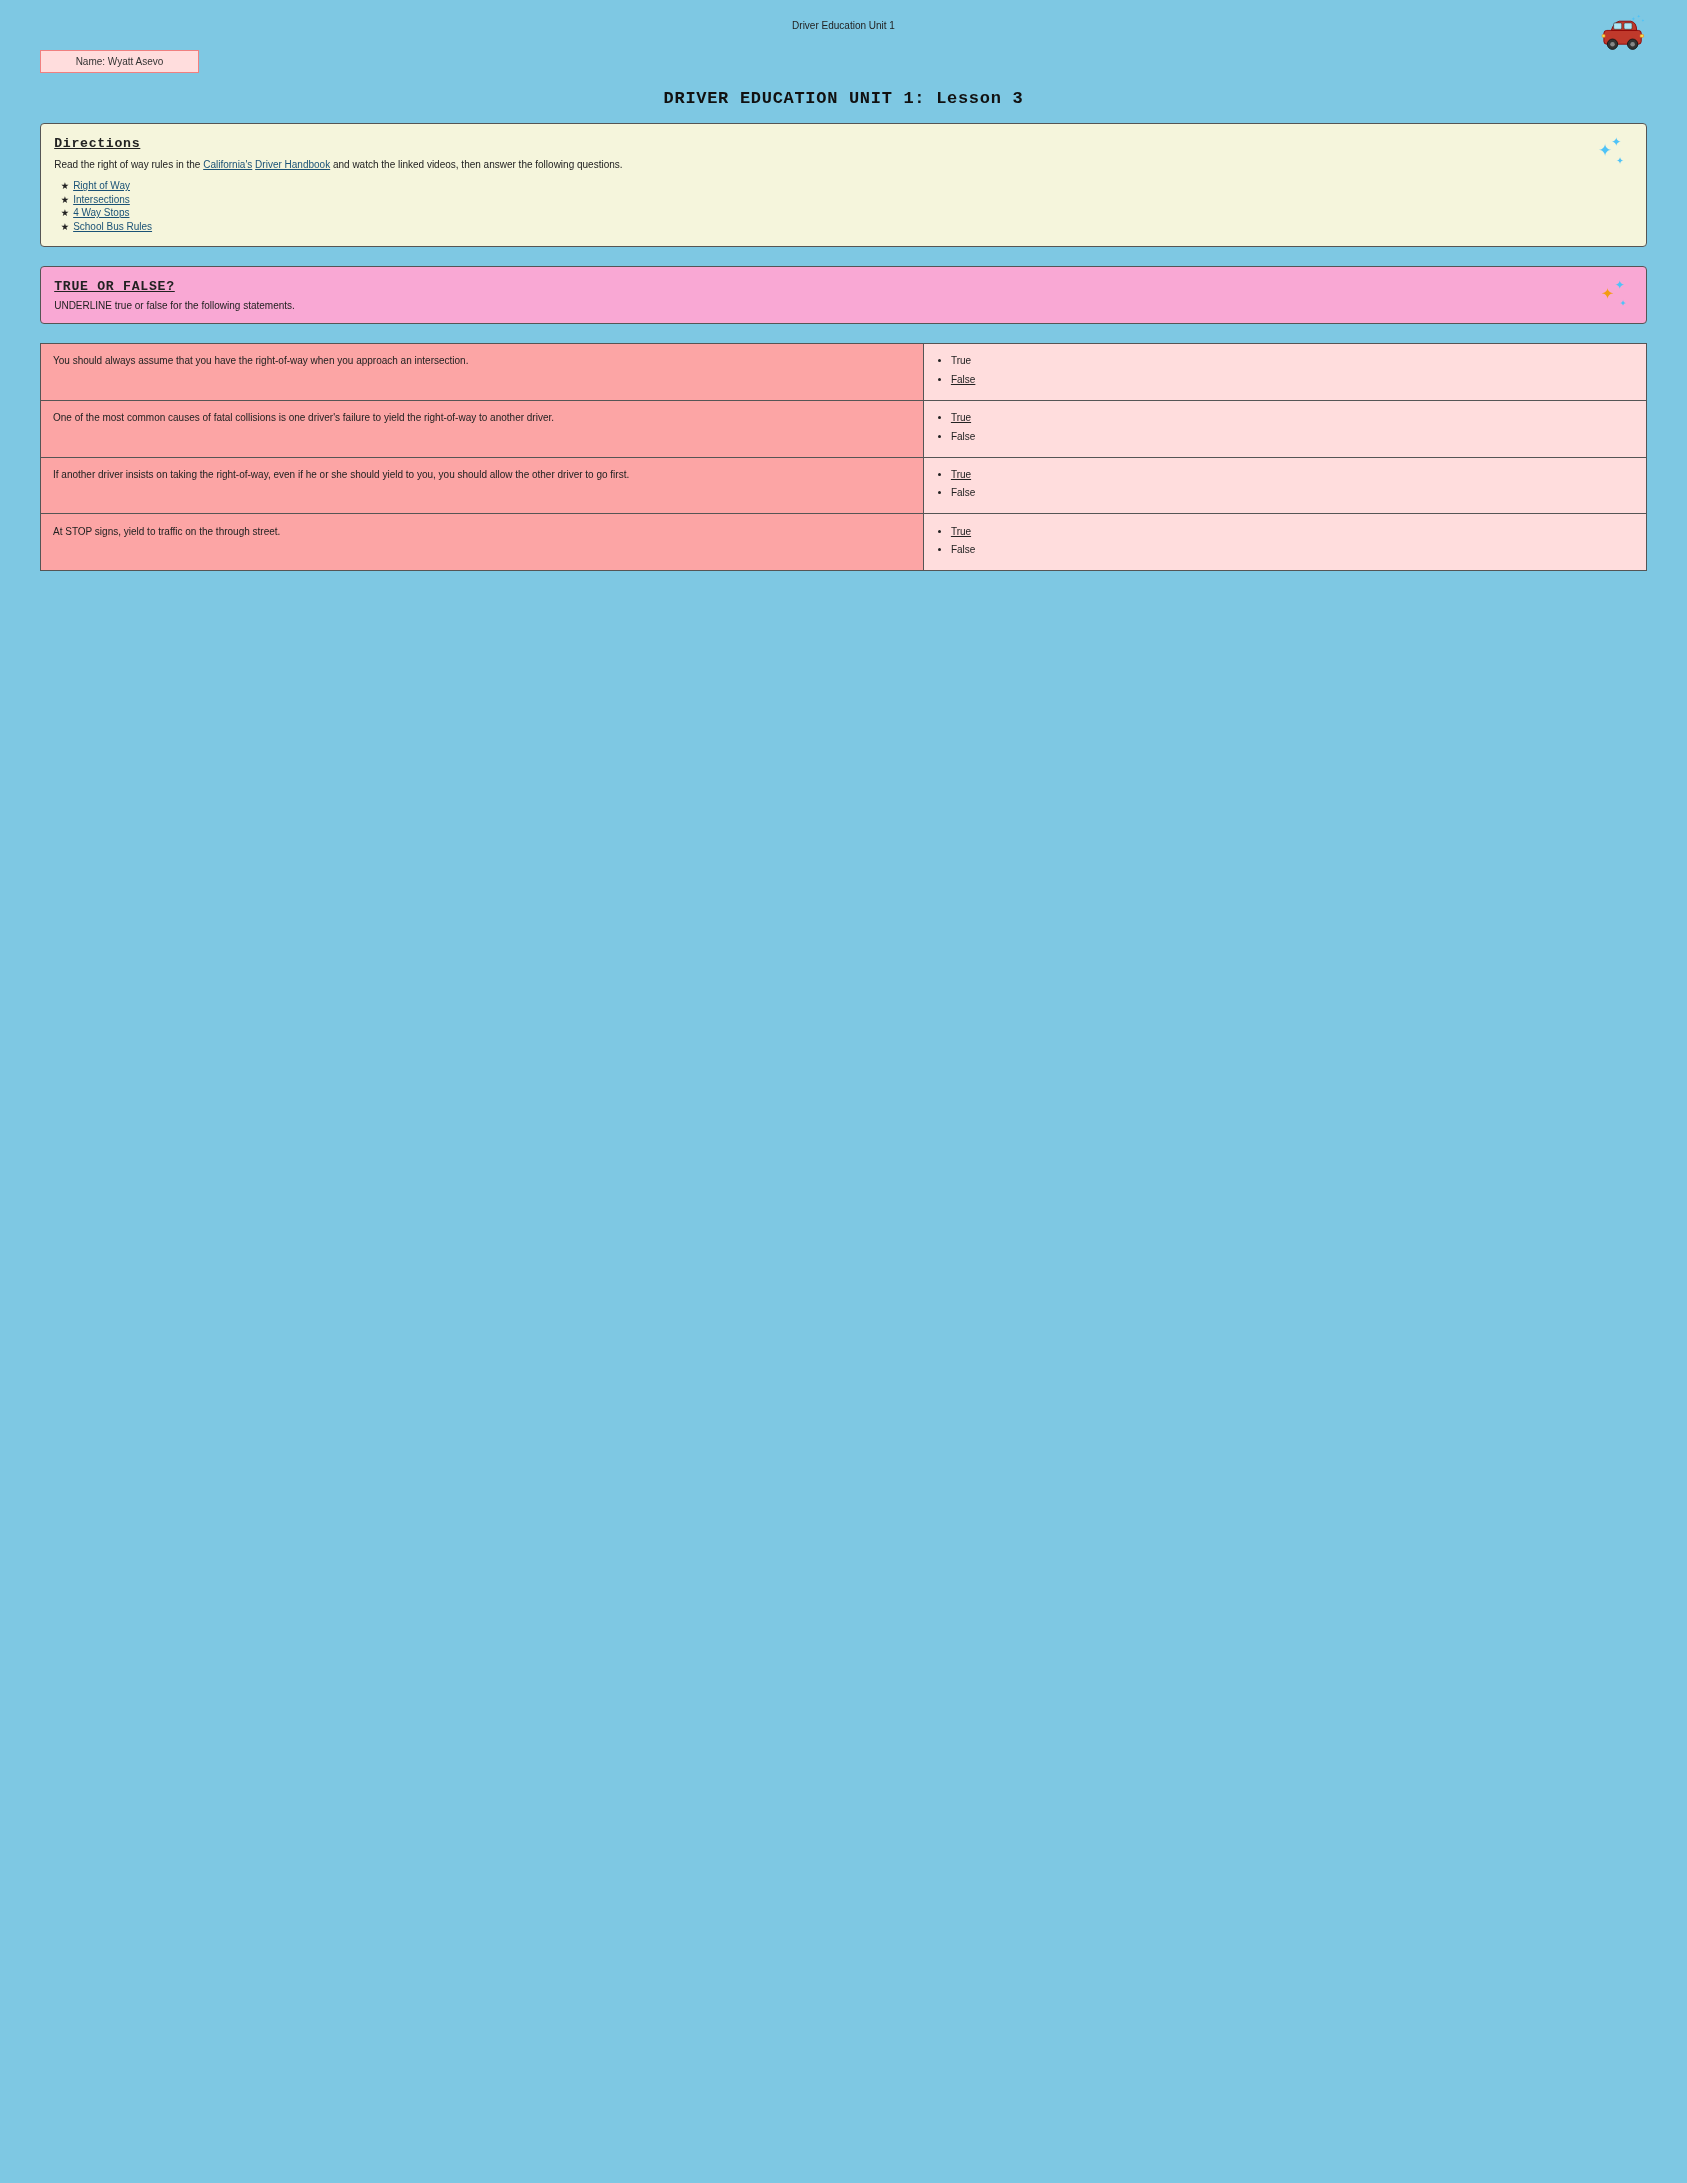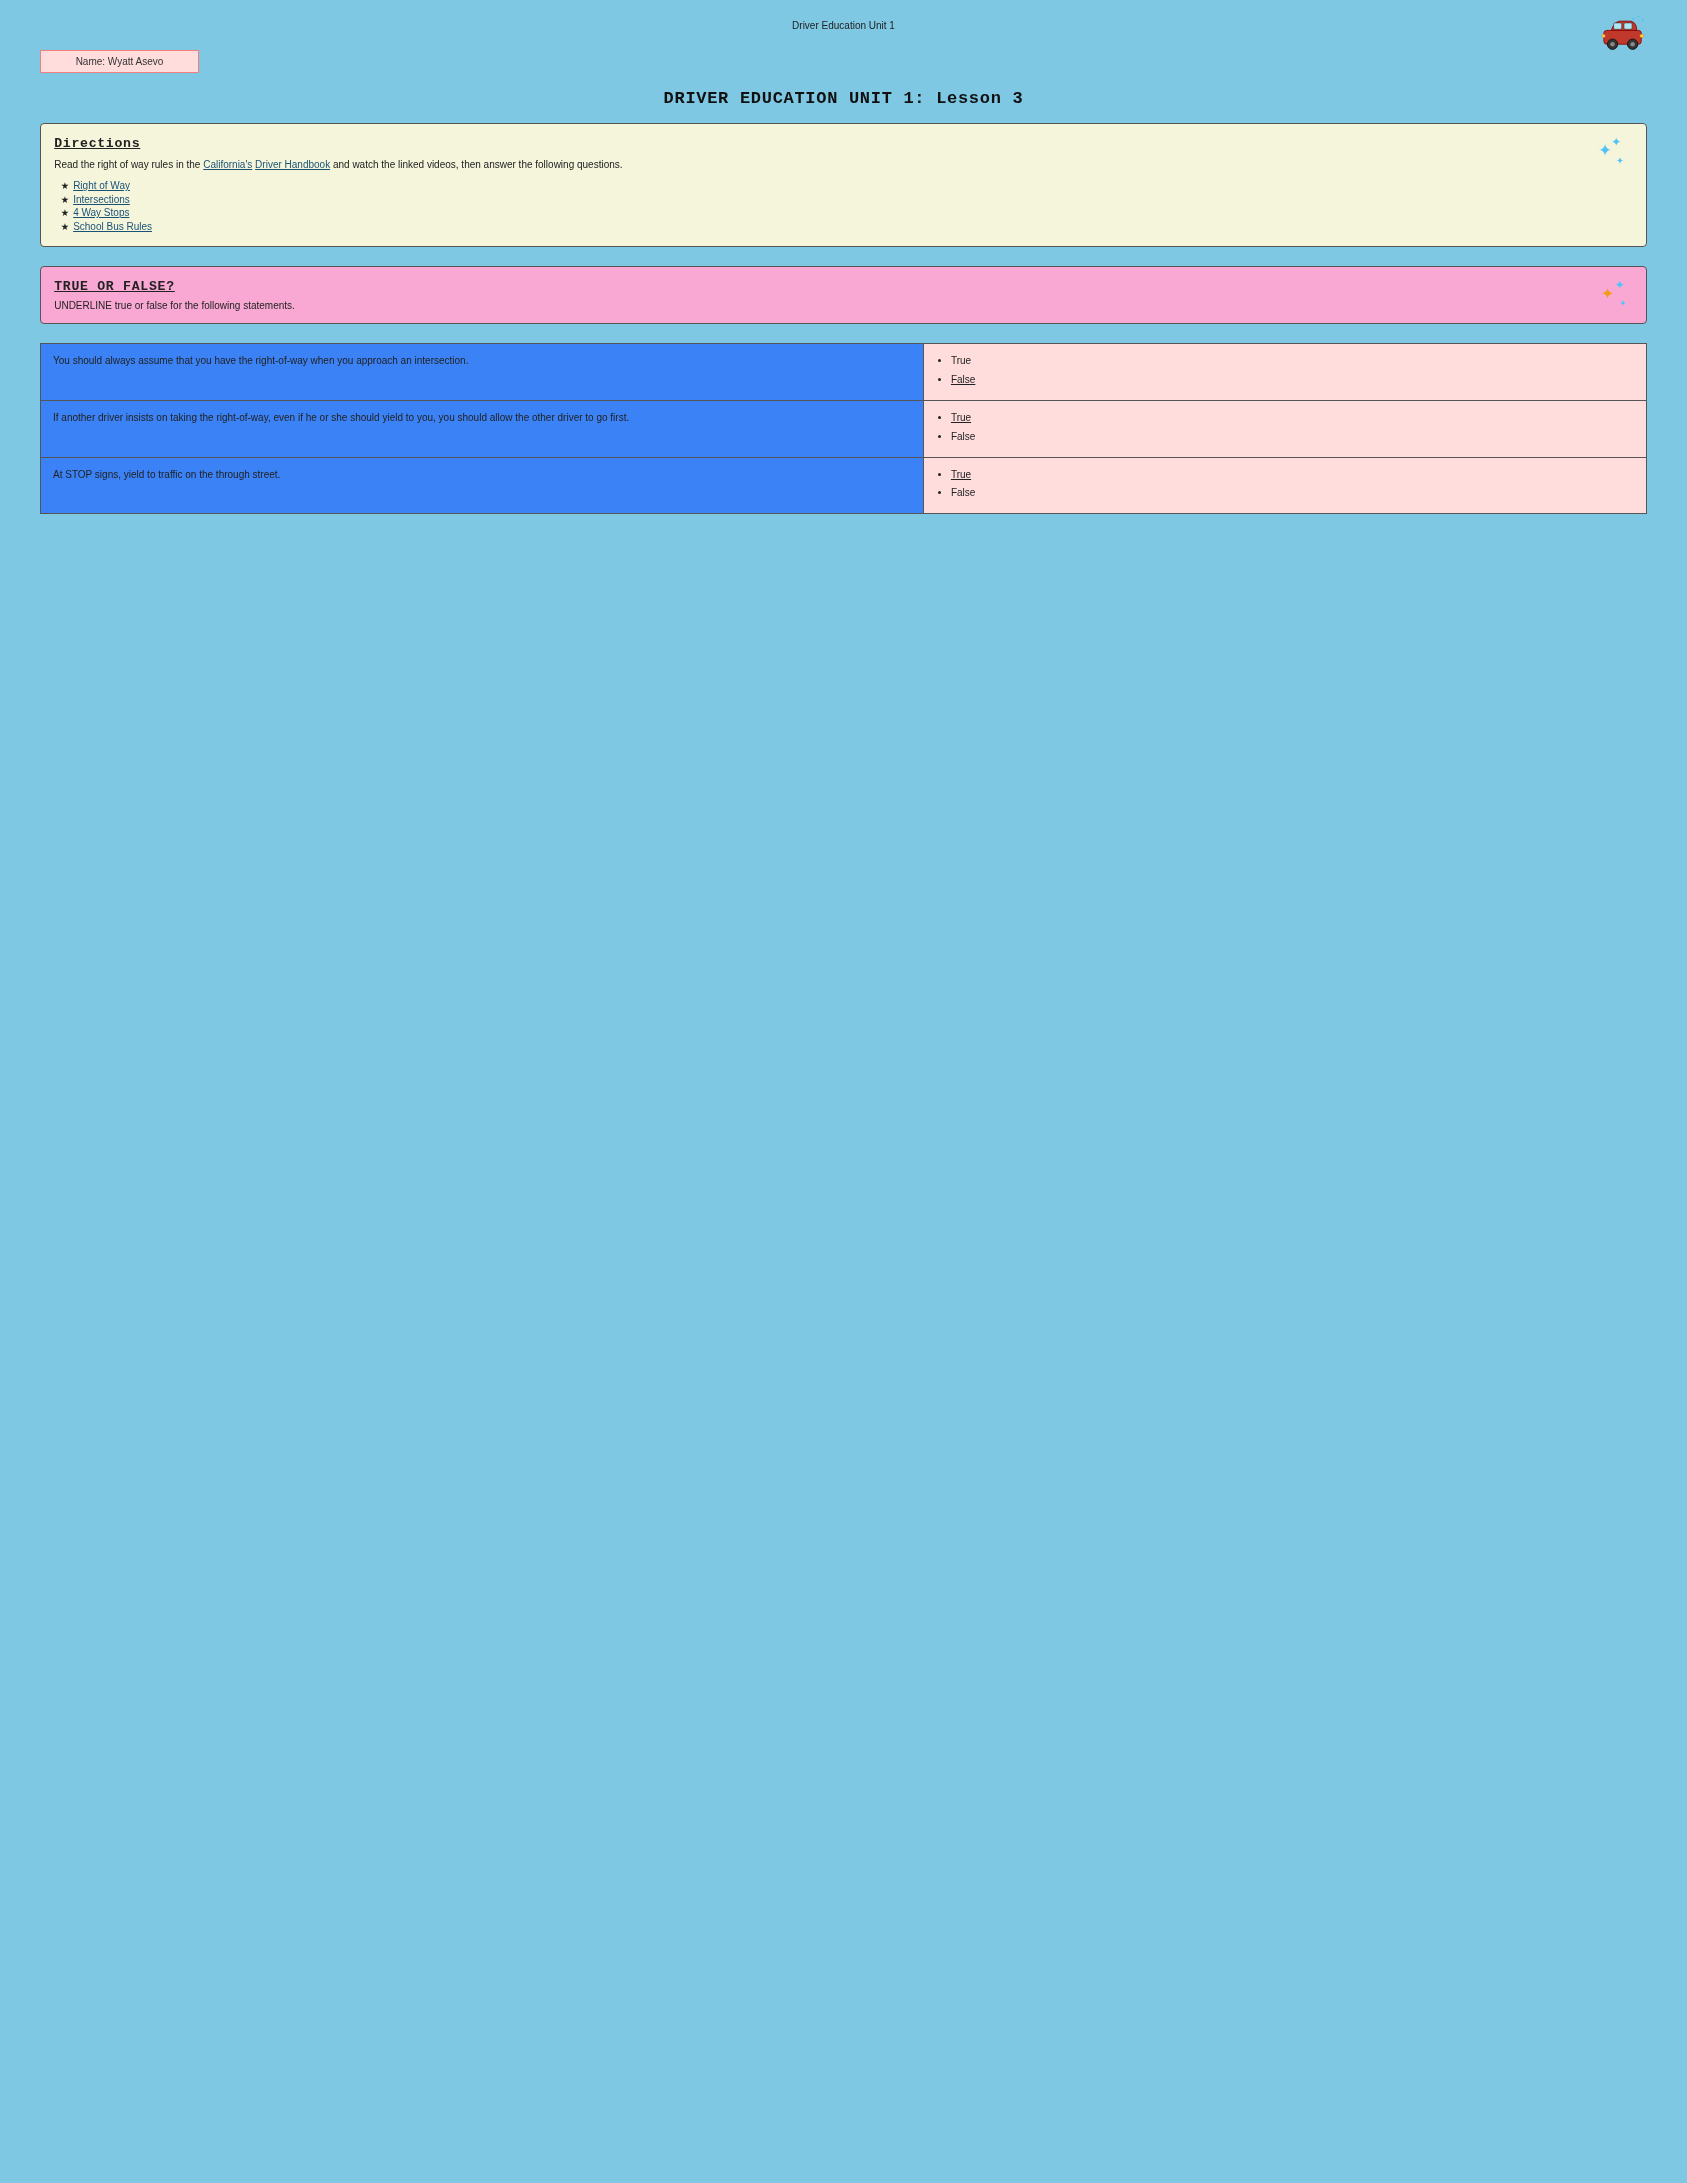--- a/index.html
+++ b/index.html
@@ -133,21 +133,21 @@
     .table-section td {
       border: 1px solid #555;
       padding: 9.3px 12px;
       vertical-align: top;
       line-height: 1.6;
       font-size: 10px;
     }
 
     .table-section td:first-child {
       width: 55%;
-      background: #3b82f6;
+      background: #fca5a5;
     }
 
     .table-section td:last-child {
       width: 45%;
       background: #fdd;
     }
 
     .answer-list {
       list-style: disc;
       padding-left: 14.6px;
@@ -277,43 +277,54 @@
         <span>You should always assume that you have the right-of-way when you approach an intersection.</span>
       </td>
       <td>
         <ul class="answer-list">
           <li>True</li>
           <li><span class="underlined">False</span></li>
         </ul>
       </td>
     </tr>
 
-
     <tr>
       <td>
-        <span>If another driver insists on taking the right-of-way, even if he or she should yield to you, you should allow the other driver to go first.</span>
+        <span>One of the most common causes of fatal collisions is one driver's failure to yield the right-of-way to another driver.</span>
       </td>
       <td>
         <ul class="answer-list">
           <li><span class="underlined">True</span></li>
           <li>False</li>
         </ul>
       </td>
     </tr>
 
     <tr>
       <td>
-        <span>At STOP signs, yield to traffic on the through street.</span>
+        <span>If another driver insists on taking the right-of-way, even if he or she should yield to you, you should allow the other driver to go first.</span>
       </td>
       <td>
         <ul class="answer-list">
           <li><span class="underlined">True</span></li>
           <li>False</li>
         </ul>
       </td>
     </tr>
 
+    <tr>
+      <td>
+        <span>At STOP signs, yield to traffic on the through street.</span>
+      </td>
+      <td>
+        <ul class="answer-list">
+          <li><span class="underlined">True</span></li>
+          <li>False</li>
+        </ul>
+      </td>
+    </tr>
+
   </tbody>
 </table>
 
 
 
 
 
 </body></html>

